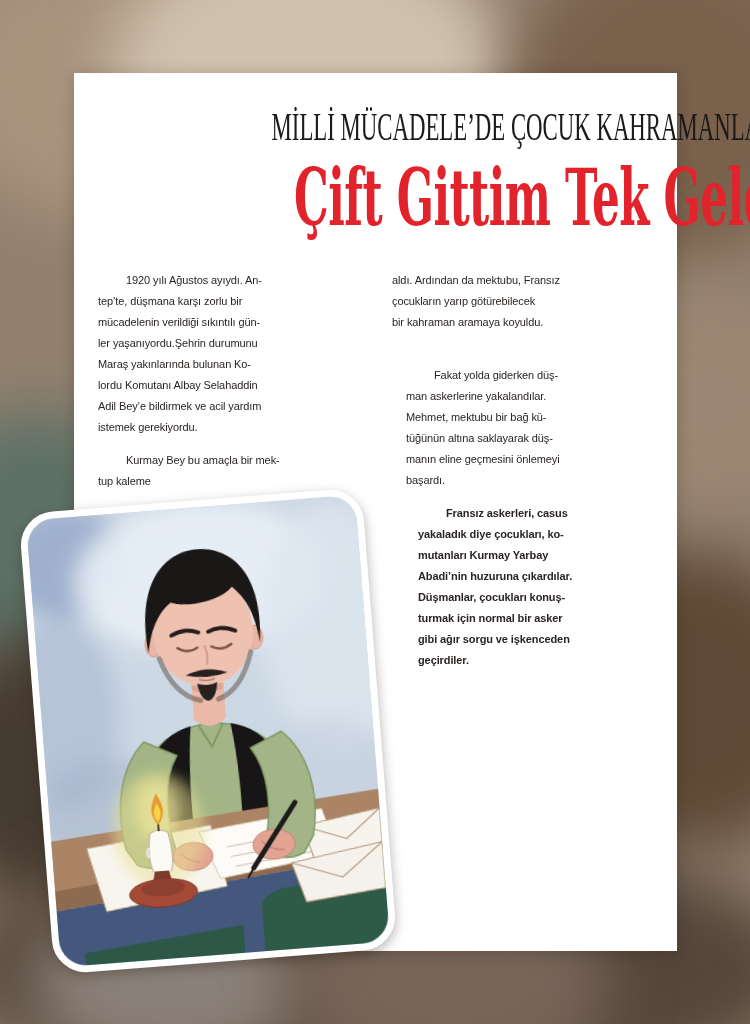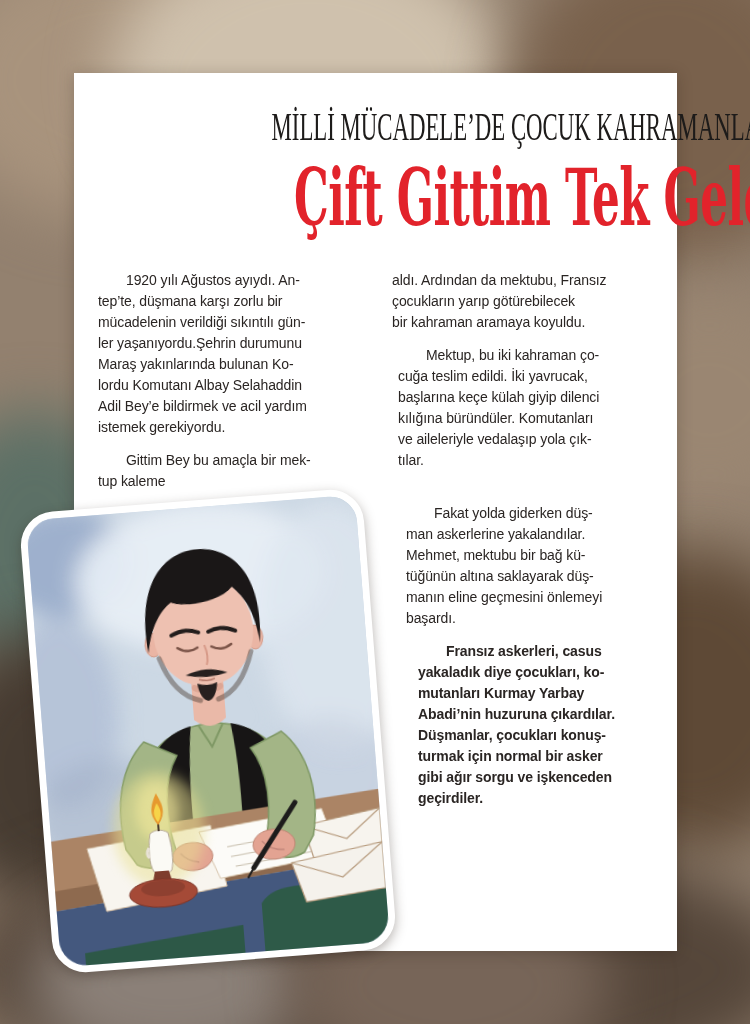--- a/index.html
+++ b/index.html
@@ -23,21 +23,21 @@
         background:#ffffff;box-shadow:0 2px 14px rgba(40,28,18,.25);}
   .kicker{margin-top:30px;text-align:center;white-space:nowrap;color:#1d1b1a;}
   .kicker-inner{display:inline-block;font-family:"Liberation Serif", serif;
         font-size:40px;font-weight:400;letter-spacing:0;
         transform:scaleX(.57);transform-origin:50% 50%;}
   .headline{margin-top:2px;text-align:center;white-space:nowrap;color:#e2232b;}
   .headline-inner{display:inline-block;font-family:"DejaVu Serif", serif;
         font-size:78px;font-weight:700;letter-spacing:-1px;
         transform:scaleX(.56);transform-origin:50% 50%;}
   .columns{position:absolute;left:24px;top:197px;right:12px;display:flex;gap:10px;
-        font-size:14px;line-height:21px;letter-spacing:-.1px;color:#2a2523;}
+        font-size:11px;line-height:21px;letter-spacing:-.1px;color:#2a2523;}
   .col-left{width:284px;flex:none;}
   .col-right{flex:1;}
   .para{white-space:pre-line;margin:0 0 12px 0;}
   .indent{text-indent:28px;}
   .shift-a{margin-left:6px;}
   .shift-b{margin-left:14px;margin-top:32px;}
   .shift-c{margin-left:26px;font-weight:bold;}
   
   .illo{position:absolute;left:36px;top:500px;width:330px;height:448px;
         border:7px solid #ffffff;border-radius:34px;overflow:hidden;
@@ -74,33 +74,27 @@
     <div class="columns">
       <div class="col-left">
         <p class="para indent">1920 yılı Ağustos ayıydı. An-
 tep’te, düşmana karşı zorlu bir
 mücadelenin verildiği sıkıntılı gün-
 ler yaşanıyordu.Şehrin durumunu
 Maraş yakınlarında bulunan Ko-
 lordu Komutanı Albay Selahaddin
 Adil Bey’e bildirmek ve acil yardım
 istemek gerekiyordu.</p>
-        <p class="para indent">Gittim Bey bu amaçla bir mek-
+        <p class="para indent">Kurmay Bey bu amaçla bir mek-
 tup kaleme</p>
       </div>
       <div class="col-right">
         <p class="para">aldı. Ardından da mektubu, Fransız
 çocukların yarıp götürebilecek
 bir kahraman aramaya koyuldu.</p>
-        <p class="para indent shift-a">Mektup, bu iki kahraman ço-
-cuğa teslim edildi. İki yavrucak,
-başlarına keçe külah giyip dilenci
-kılığına büründüler. Komutanları
-ve aileleriyle vedalaşıp yola çık-
-tılar.</p>
         <p class="para indent shift-b">Fakat yolda giderken düş-
 man askerlerine yakalandılar.
 Mehmet, mektubu bir bağ kü-
 tüğünün altına saklayarak düş-
 manın eline geçmesini önlemeyi
 başardı.</p>
         <p class="para indent shift-c">Fransız askerleri, casus
 yakaladık diye çocukları, ko-
 mutanları Kurmay Yarbay
 Abadi’nin huzuruna çıkardılar.

